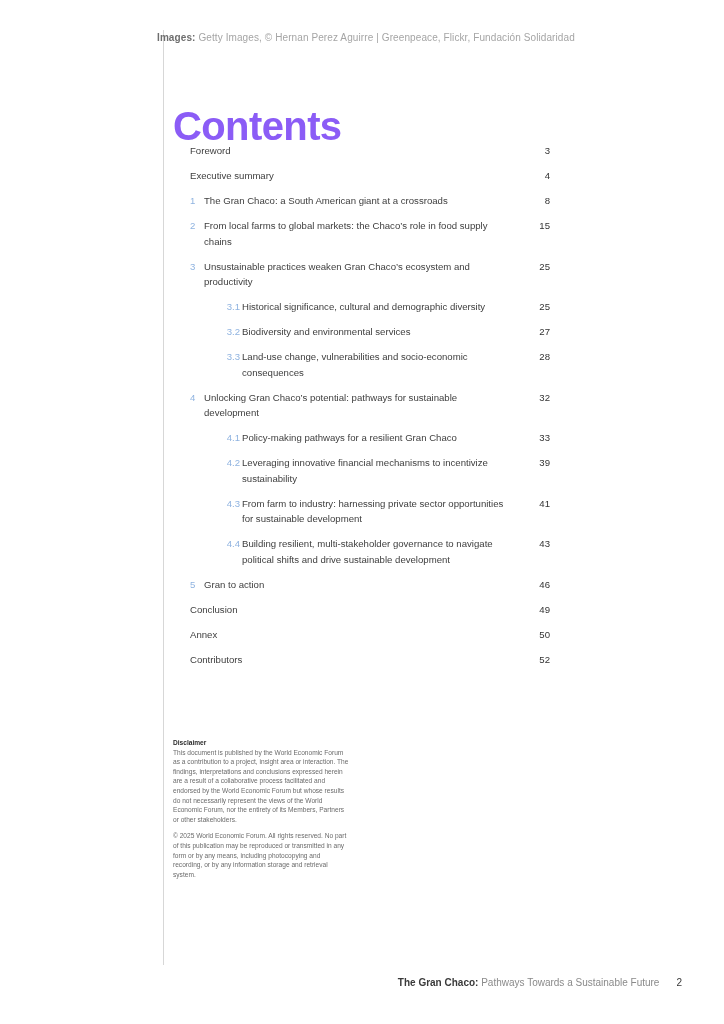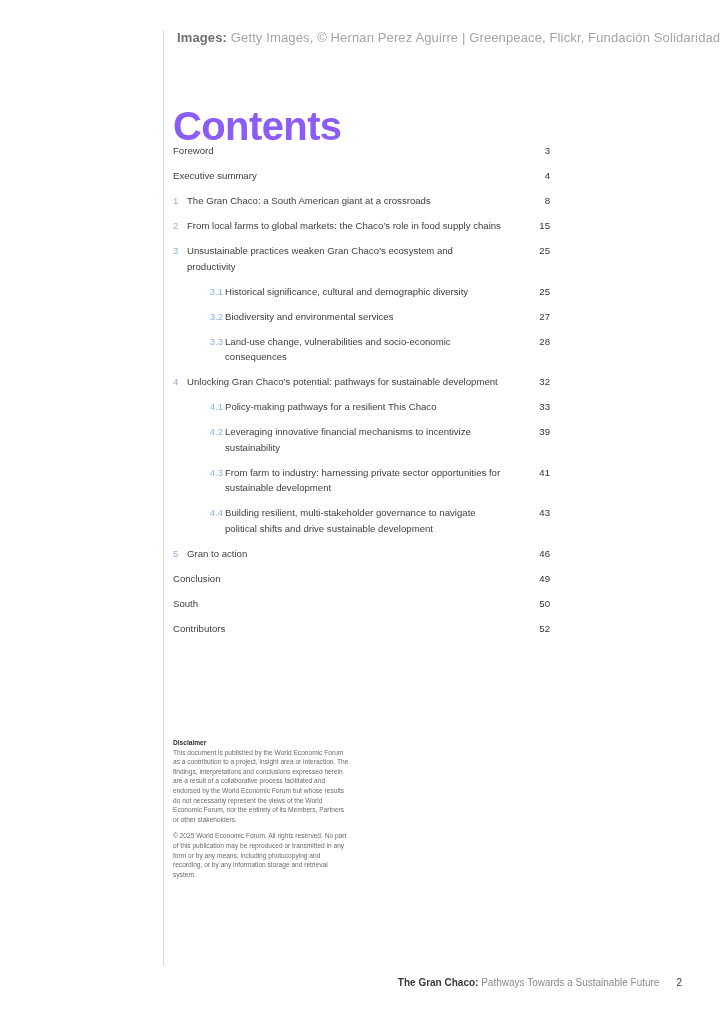--- a/index.html
+++ b/index.html
@@ -29,24 +29,24 @@
     left: 163px;
     top: 30px;
     width: 1px;
     height: 935px;
     background: #d7d7d7;
   }
 
   
   .credits {
     position: absolute;
-    left: 177px;
+    left: 157px;
     top: 32px;
     width: 420px;
-    font-size: 13px;
+    font-size: 10px;
     line-height: 11px;
     color: #a5a5a5;
     letter-spacing: 0.01em;
     white-space: nowrap;
   }
   .credits b {
     color: #6e6e6e;
     font-weight: 700;
   }
 
@@ -68,20 +68,21 @@
     left: 173px;
     top: 143px;
     width: 377px;
   }
 
   .toc-row {
     position: relative;
     display: block;
     margin-bottom: 8.5px;
     min-height: 15px;
+    margin-left: 17px;
   }
   .toc-row .num {
     position: absolute;
     left: 0;
     top: 0;
     width: 12px;
     text-align: left;
     font-size: 9.6px;
     line-height: 15.5px;
     color: #8fb3e0;
@@ -218,21 +219,21 @@
         <span class="label">Land-use change, vulnerabilities and socio-economic consequences</span>
         <span class="page-no">28</span>
       </div>
       <div class="toc-row lvl-1">
         <span class="num">4</span>
         <span class="label">Unlocking Gran Chaco’s potential: pathways for sustainable development</span>
         <span class="page-no">32</span>
       </div>
       <div class="toc-row lvl-2">
         <span class="sub-num">4.1</span>
-        <span class="label">Policy-making pathways for a resilient This Chaco</span>
+        <span class="label">Policy-making pathways for a resilient Gran Chaco</span>
         <span class="page-no">33</span>
       </div>
       <div class="toc-row lvl-2">
         <span class="sub-num">4.2</span>
         <span class="label">Leveraging innovative financial mechanisms to incentivize sustainability</span>
         <span class="page-no">39</span>
       </div>
       <div class="toc-row lvl-2">
         <span class="sub-num">4.3</span>
         <span class="label">From farm to industry: harnessing private sector opportunities for sustainable development</span>
@@ -246,21 +247,21 @@
       <div class="toc-row lvl-1">
         <span class="num">5</span>
         <span class="label">Gran to action</span>
         <span class="page-no">46</span>
       </div>
       <div class="toc-row lvl-plain">
         <span class="label">Conclusion</span>
         <span class="page-no">49</span>
       </div>
       <div class="toc-row lvl-plain">
-        <span class="label">South</span>
+        <span class="label">Annex</span>
         <span class="page-no">50</span>
       </div>
       <div class="toc-row lvl-plain">
         <span class="label">Contributors</span>
         <span class="page-no">52</span>
       </div>
     </div>
 
   <div class="disclaimer">
     <span class="d-head">Disclaimer</span>

